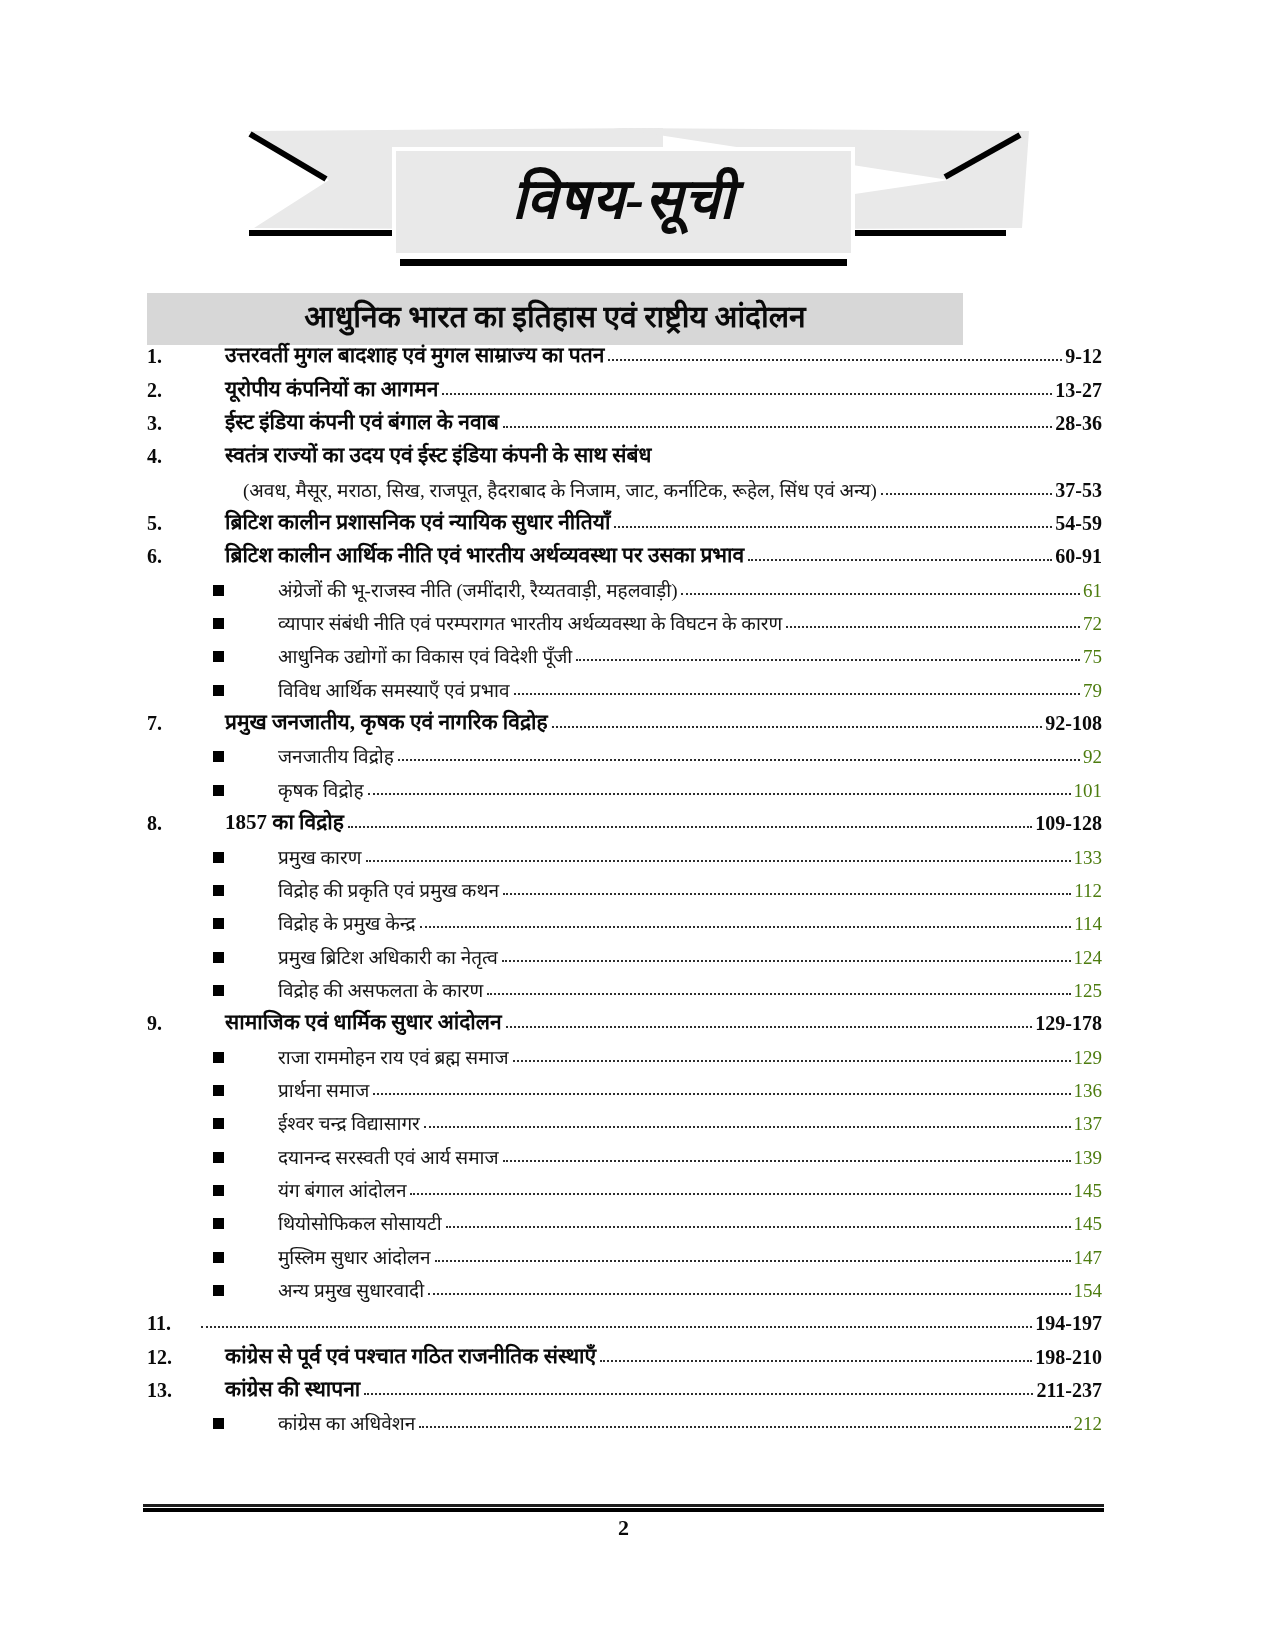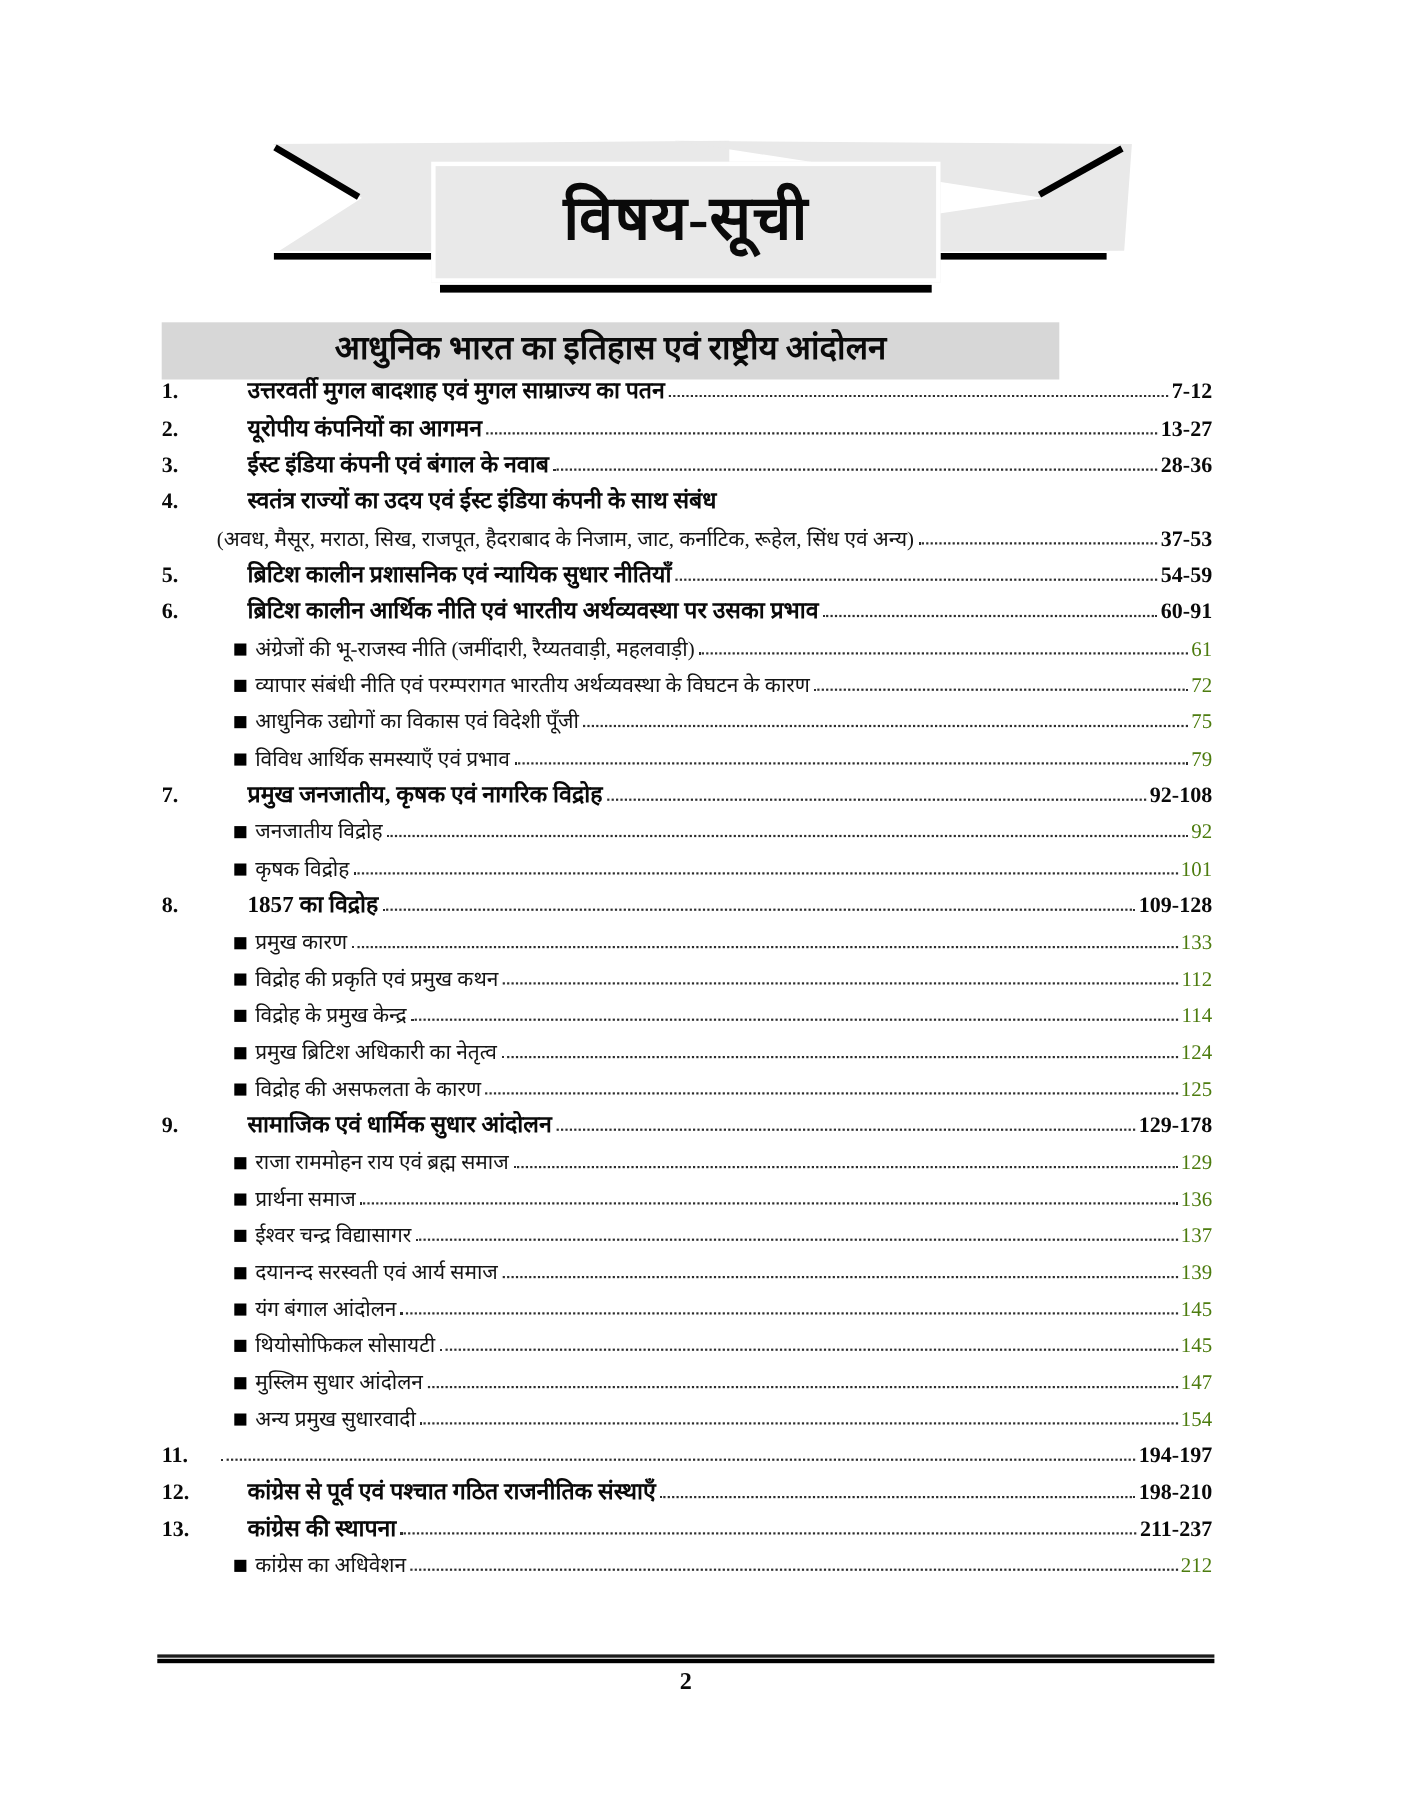--- a/index.html
+++ b/index.html
@@ -6,21 +6,21 @@
   body{
     width:1275px;height:1650px;position:relative;overflow:hidden;
     font-family:"Liberation Serif","DejaVu Serif",serif;color:#0a0a0a;
   }
   
   .ribbon{position:absolute;left:243px;top:126px;width:792px;height:145px;}
   .ribbon svg{position:absolute;left:0;top:0;}
   .ribbon-box{
     position:absolute;left:149px;top:21px;width:455px;height:102px;
     background:#e9e9e9;border:4px solid #ffffff;
-    display:flex;align-items:center;justify-content:center;
+    display:flex;align-items:center;justify-content:center;font-style:italic;
   }
   .ribbon-box .banner-title{
     font-size:56px;font-weight:bold;letter-spacing:1px;line-height:1;
     padding-bottom:6px;
   }
   .ribbon-underline{
     position:absolute;left:157px;top:133px;width:447px;height:7px;background:#000;
   }
   
   .section-bar{
@@ -33,21 +33,21 @@
   
   .toc{position:absolute;left:147px;top:337px;width:955px;display:flex;flex-direction:column;}
   .row{display:flex;align-items:flex-end;height:33.35px;}
   .num{
     flex:0 0 50px;font-weight:bold;font-size:20px;padding-bottom:4px;line-height:1;
   }
   .t{
     font-size:21px;font-weight:bold;line-height:1;padding-bottom:4px;white-space:nowrap;margin-left:28px;
   }
   .cont,.st{
-    font-size:19px;font-weight:normal;line-height:1;padding-bottom:4px;white-space:nowrap;color:#141414;
+    font-size:19px;font-weight:normal;line-height:1;padding-bottom:4px;white-space:nowrap;color:#141414;margin-left:46px;
   }
   .dots{
     flex:1 1 auto;min-width:24px;border-bottom:2.5px dotted #2d2d2d;
     margin:0 3px 9px 4px;
   }
   .page{
     font-size:20px;font-weight:bold;line-height:1;padding-bottom:4px;text-align:right;
   }
   .spage{
     font-size:19px;font-weight:normal;line-height:1;padding-bottom:4px;text-align:right;color:#4d7c0f;
@@ -87,21 +87,21 @@
 
 <div class="section-bar">
   <div class="section-title">आधुनिक भारत का इतिहास एवं राष्ट्रीय आंदोलन</div>
 </div>
 
 <div class="toc">
     <div class="row">
       <span class="num">1.</span>
       <span class="t">उत्तरवर्ती मुगल बादशाह एवं मुगल साम्राज्य का पतन</span>
       <span class="dots"></span>
-      <span class="page">7-12</span>
+      <span class="page">9-12</span>
     </div>
     <div class="row">
       <span class="num">2.</span>
       <span class="t">यूरोपीय कंपनियों का आगमन</span>
       <span class="dots"></span>
       <span class="page">13-27</span>
     </div>
     <div class="row">
       <span class="num">3.</span>
       <span class="t">ईस्ट इंडिया कंपनी एवं बंगाल के नवाब</span>

